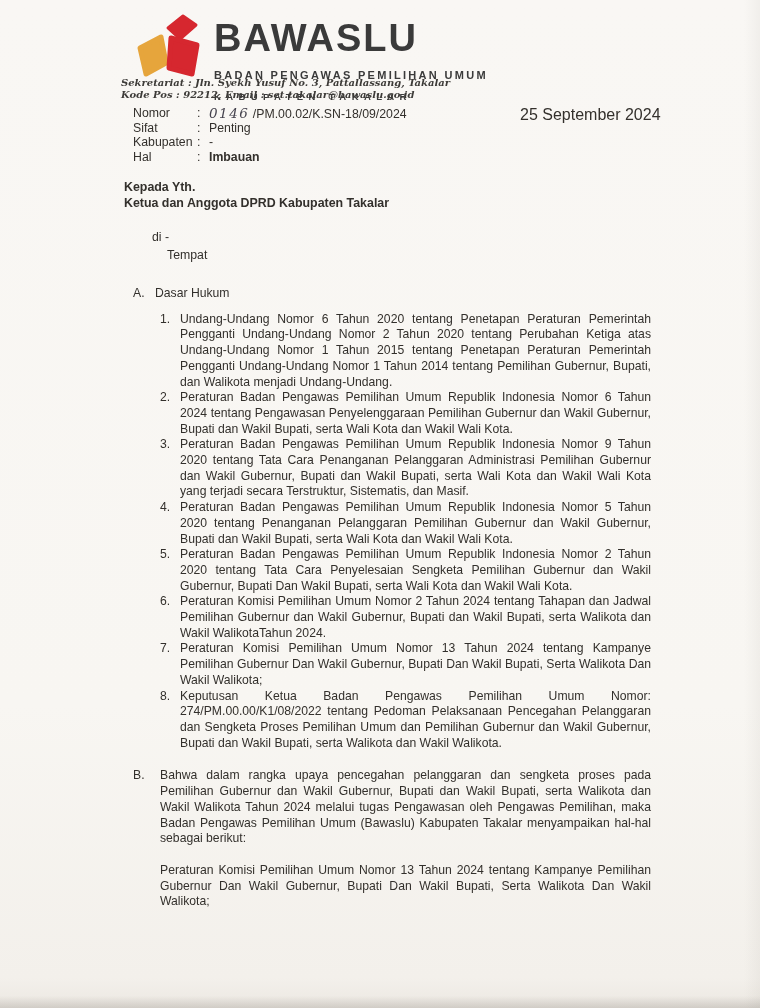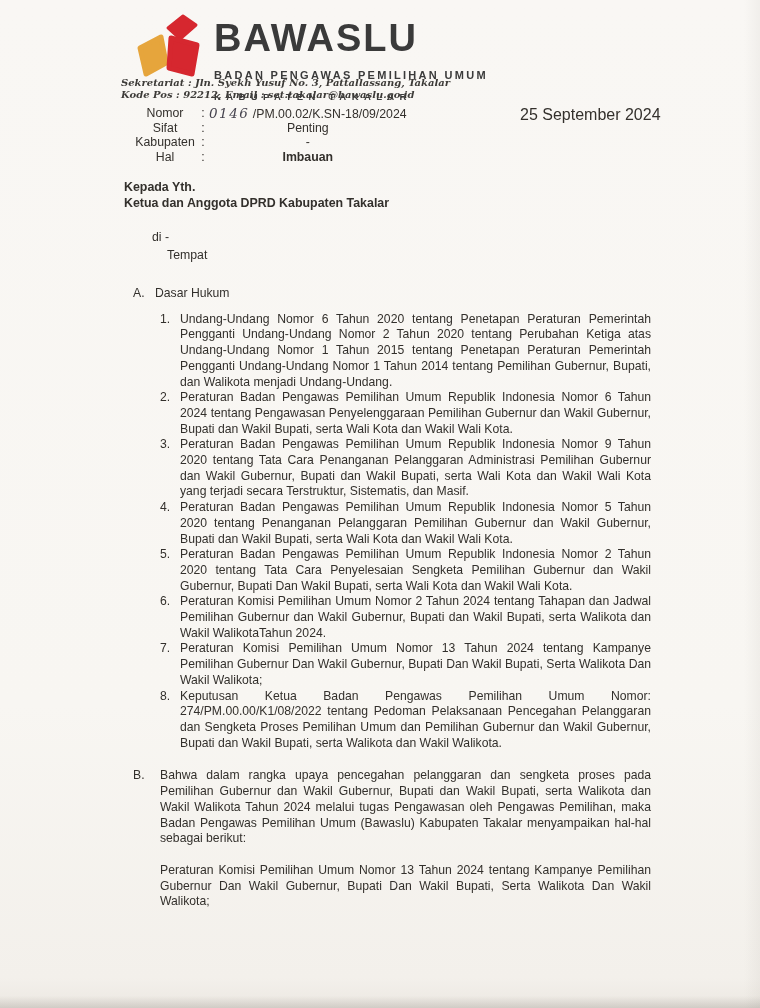--- a/index.html
+++ b/index.html
@@ -17,21 +17,21 @@
   
   .logo { position:absolute; left:130px; top:13px; width:86px; height:66px; }
   .org-block { position:absolute; left:214px; top:19px; color:#3a3a3a; }
   .org-name { font-size:38px; font-weight:700; letter-spacing:2px; line-height:38px; }
   .org-sub1 { font-size:11px; font-weight:700; letter-spacing:2.3px; margin-top:12px; white-space:nowrap; }
   .org-sub2 { font-size:9.5px; font-weight:700; letter-spacing:5.4px; margin-top:10px; white-space:nowrap; }
   .address { position:absolute; left:121px; top:77px; font-family:"DejaVu Serif", serif;
     font-style:italic; font-weight:700; font-size:10px; line-height:11.5px; color:#3d3b38; }
 
   
-  .meta { position:absolute; left:133px; top:106px; font-size:12.3px;text-align:center; }
+  .meta { position:absolute; left:133px; top:106px; font-size:12.3px; }
   .meta-row { display:grid; grid-template-columns:64px 12px auto; line-height:14.2px; }
   .bold { font-weight:700; }
   .handwritten { font-family:"DejaVu Serif", serif; font-style:italic; font-size:13.5px;
     letter-spacing:1.5px; color:#45434e; }
   .date { position:absolute; left:520px; top:106px; font-size:16px; }
 
   .recipient { position:absolute; left:124px; top:179px; font-weight:700; font-size:12.4px; line-height:16px; }
   .place { position:absolute; left:152px; top:228px; font-size:12.3px; line-height:18px; }
   .place-2 { margin-left:15px; }
 

